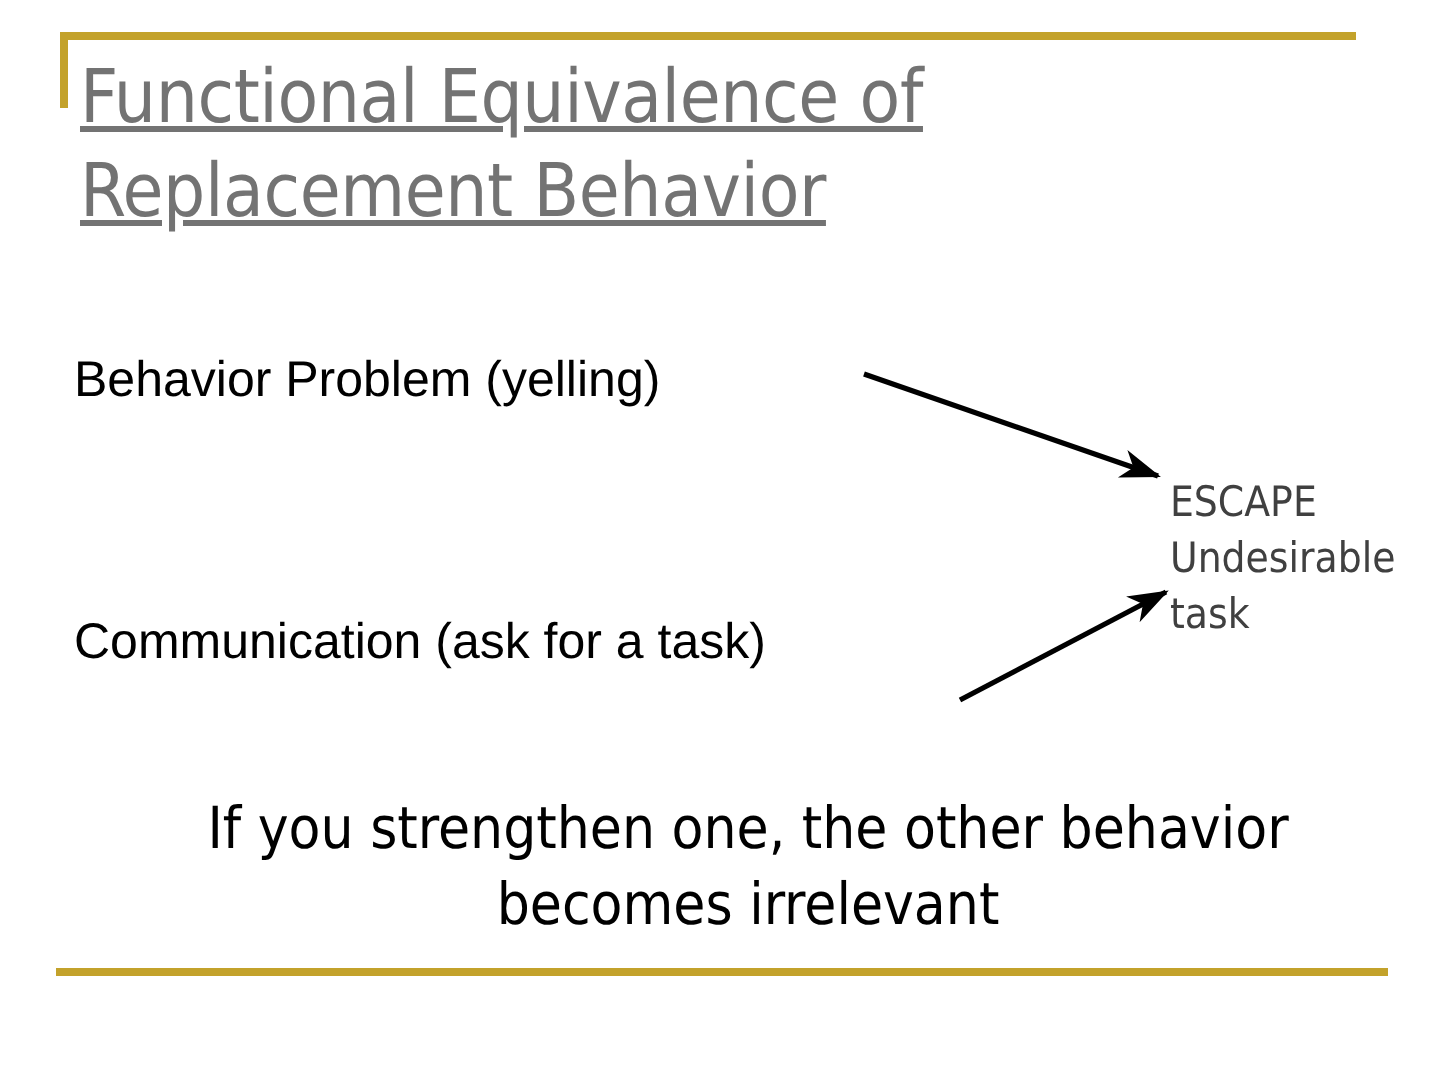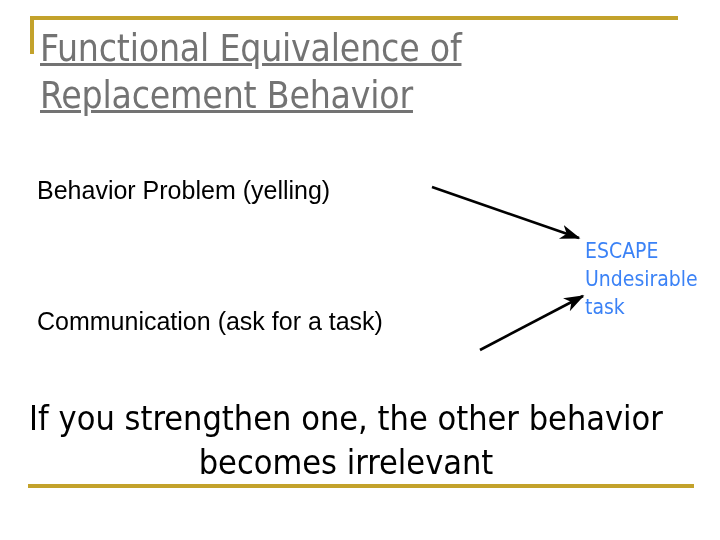--- a/index.html
+++ b/index.html
@@ -71,37 +71,37 @@
   }
   #behavior-problem { left: 37px; top: 176px; }
   #communication   { left: 37px; top: 307px; }
 
   
   .callout {
     position: absolute;
     left: 585px;
     top: 238px;
     width: 135px;
-    color: #3b82f6;
+    color: #404040;
     font-family: "DejaVu Sans Condensed", "Liberation Sans Narrow", "Liberation Sans", sans-serif;
     font-size: 21px;
     line-height: 1.33;
     white-space: pre-line;
   }
 
   
   .statement {
     position: absolute;
-    left: 16px;
+    left: 44px;
     top: 396px;
     width: 660px;
     text-align: center;
     color: #000000;
     font-family: "DejaVu Sans Condensed", "Liberation Sans Narrow", "Liberation Sans", sans-serif;
-    font-size: 34px;
+    font-size: 29px;
     line-height: 1.3;
     white-space: pre-line;
   }
 
   
   .arrows {
     position: absolute;
     left: 0;
     top: 0;
     width: 720px;

